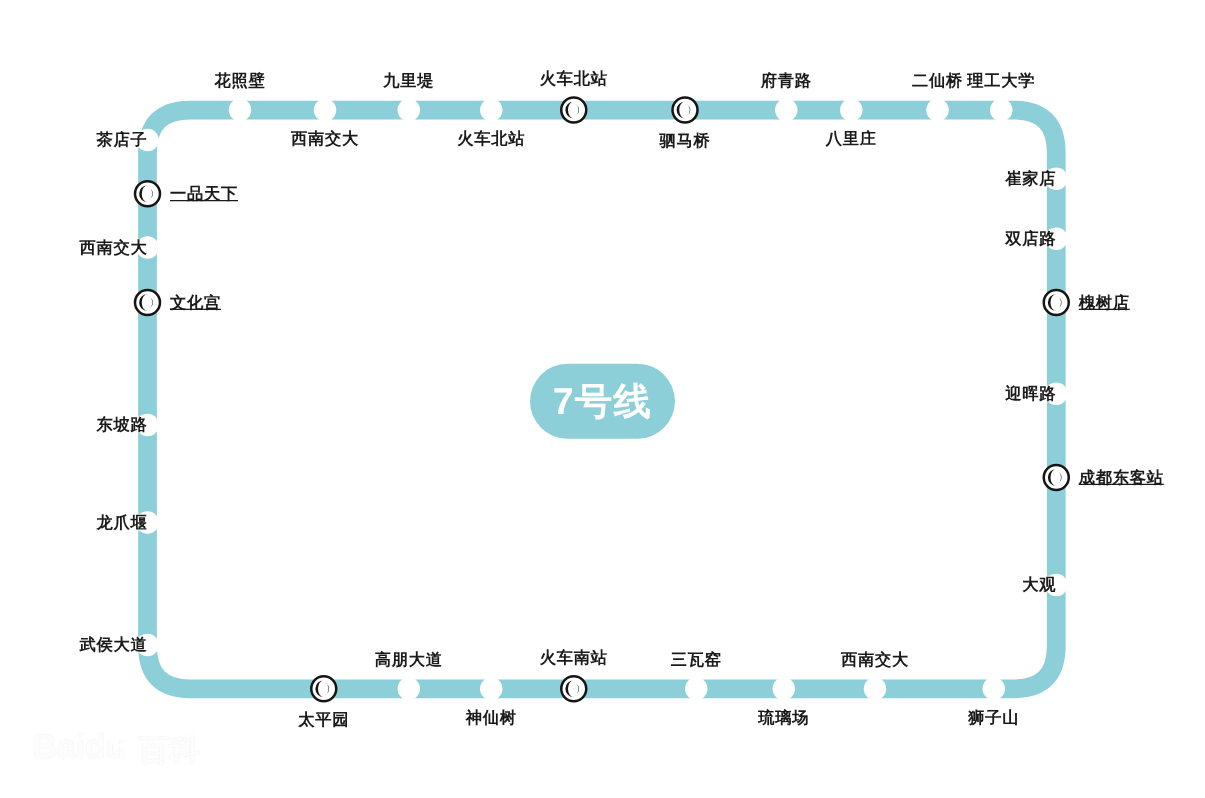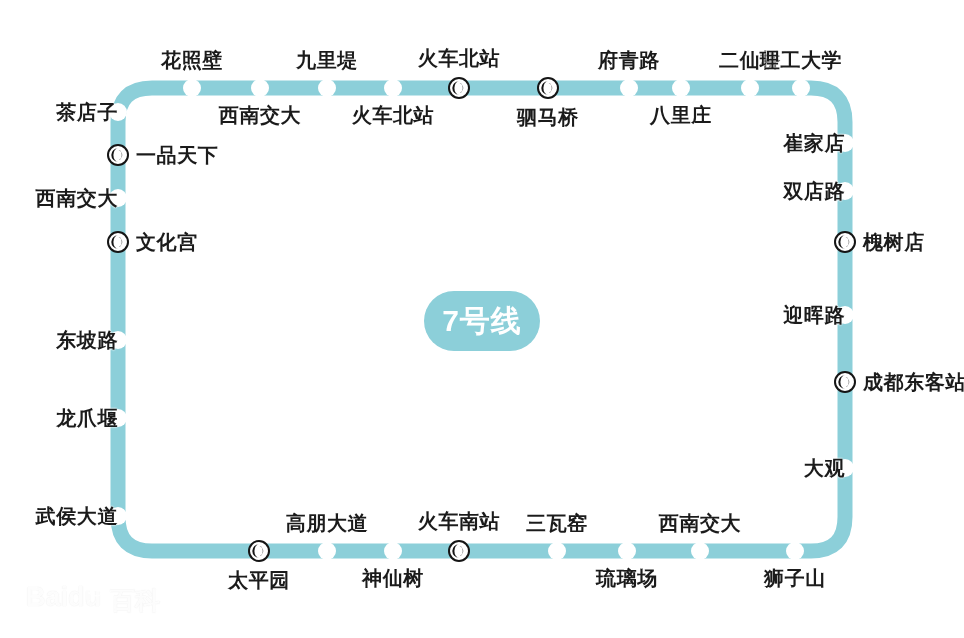--- a/index.html
+++ b/index.html
@@ -52,31 +52,31 @@
     left: -11px;
     top: -11px;
     width: 22px;
     height: 22px;
     pointer-events: none;
   }
   .station .label {
     position: absolute;
     white-space: nowrap;
     color: #1b1b1b;
-    font-size: 20px;
+    font-size: 13px;
     font-weight: 700;
     letter-spacing: 0.6px;
     font-family: "Liberation Serif", "DejaVu Serif", serif;
     text-shadow: 0 0 2px #ffffff, 0 0 2px #ffffff;
   }
   
   .lbl-above { left: 50%; transform: translateX(-50%); bottom: 14px; }
   .lbl-below { left: 50%; transform: translateX(-50%); top: 14px; }
   .lbl-left  { right: 0; top: 50%; transform: translateY(-50%); }
-  .lbl-right { left: 16px; top: 50%; transform: translateY(-50%); }
+  .lbl-right { left: 16px; top: 50%; transform: translateY(-50%); text-decoration: underline; }
   .station.interchange .lbl-right { left: 18px; }
   .station.interchange .lbl-above { bottom: 16px; margin-top: 44px; }
   .station.interchange .lbl-below { top: 16px; font-family: Liberation Serif, serif; }
 
   #line-badge {
     position: absolute;
     left: 424px;
     top: 291px;
     width: 116px;
     height: 60px;

